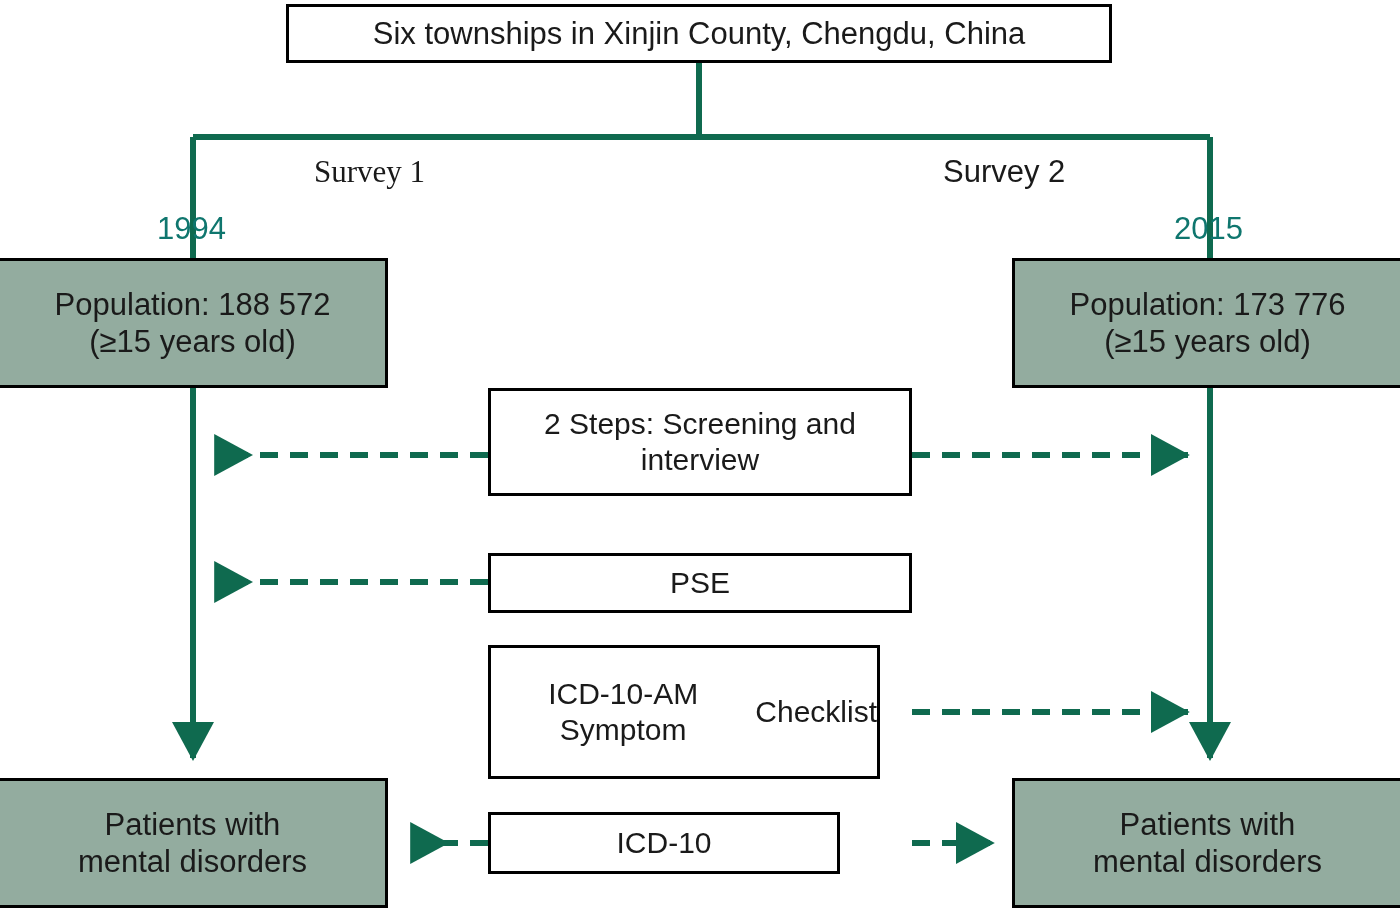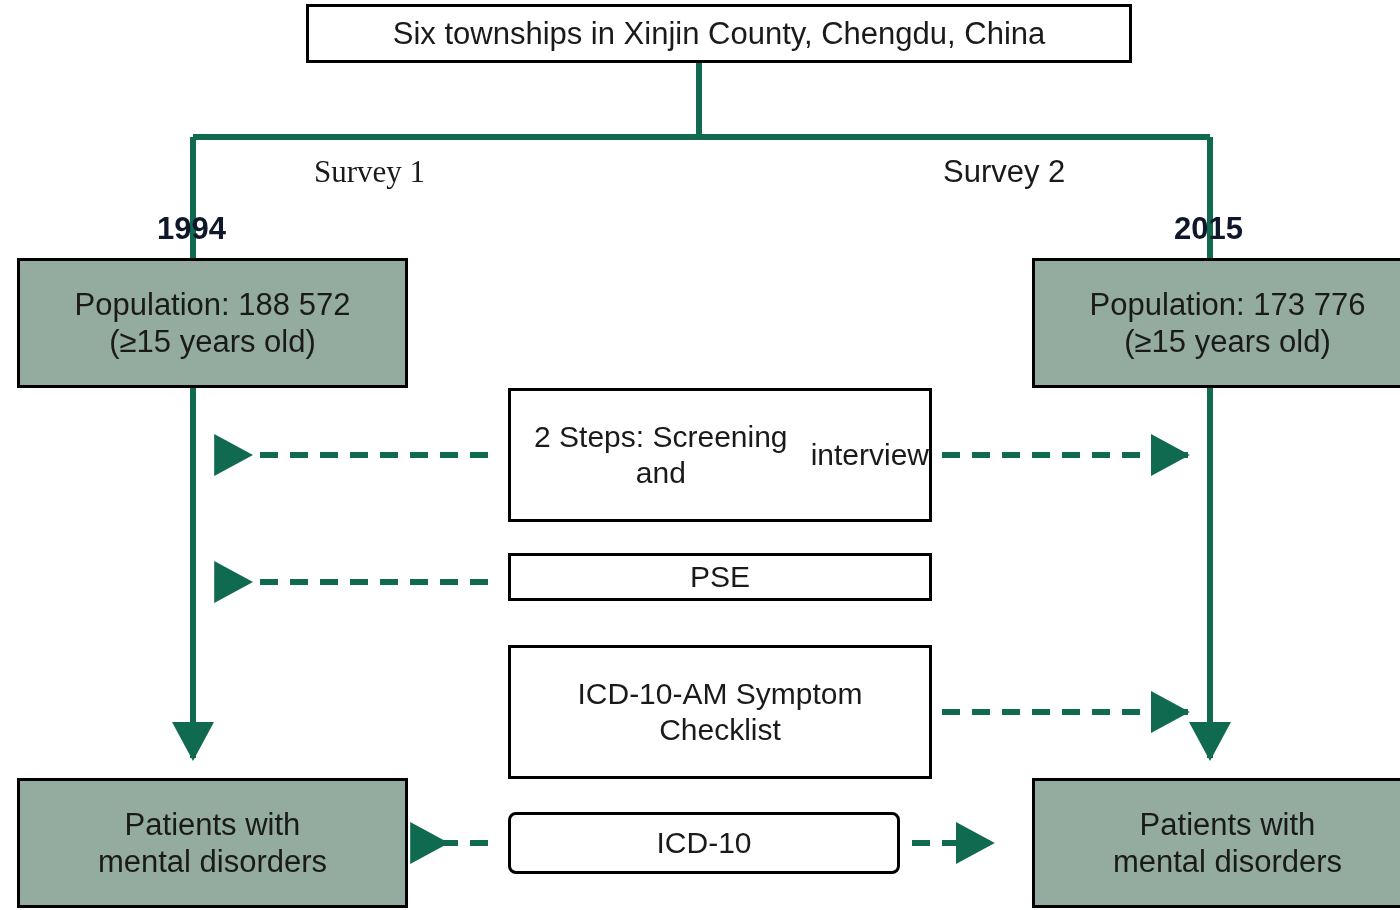--- a/index.html
+++ b/index.html
@@ -27,21 +27,20 @@
   }
   .node {
     position: absolute;
     box-sizing: border-box;
     display: flex;
     align-items: center;
     justify-content: center;
     text-align: center;
     color: #1a1a1a;
     line-height: 1.2;
-    margin-left: 20px;
   }
   .node-title {
     border: 3px solid #000000;
     background: #ffffff;
     font-size: 31px;
   }
   .node-pop {
     border: 3px solid #000000;
     background: #93ac9f;
     font-size: 31px;
@@ -57,23 +56,23 @@
     font-size: 30px;
   }
   .edge-label {
     position: absolute;
     color: #1a1a1a;
     font-size: 31px;
     white-space: nowrap;
   }
   .year-label {
     position: absolute;
-    color: #0f172a;
+    color: #0f766e;
     font-size: 31px;
-    font-weight: bold;
+    font-weight: normal;
     white-space: nowrap;
     text-align: center;
   }
   .txt { display: block; }
 </style>
 </head>
 <body>
 
 <div id="flowchart">
 
@@ -126,35 +125,35 @@
   <div class="node node-pop" style="left:-3px; top:258px; width:391px; height:130px; flex-direction:column;">
     <span class="txt">Population: 188 572</span>
     <span class="txt">(≥15 years old)</span>
   </div>
 
   <div class="node node-pop" style="left:1012px; top:258px; width:391px; height:130px; flex-direction:column;">
     <span class="txt">Population: 173 776</span>
     <span class="txt">(≥15 years old)</span>
   </div>
 
-  <div class="node node-method" style="left:488px; top:388px; width:424px; height:134px; ">
+  <div class="node node-method" style="left:488px; top:388px; width:424px; height:108px; flex-direction:column;">
     <span class="txt">2 Steps: Screening and</span>
     <span class="txt">interview</span>
   </div>
 
-  <div class="node node-method" style="left:488px; top:553px; width:424px; height:48px;">
+  <div class="node node-method" style="left:488px; top:553px; width:424px; height:60px;">
     <span class="txt">PSE</span>
   </div>
 
-  <div class="node node-method" style="left:488px; top:645px; width:424px; height:134px; flex-direction:column;">
+  <div class="node node-method" style="left:488px; top:645px; width:392px; height:134px; flex-direction:row;">
     <span class="txt">ICD-10-AM Symptom</span>
     <span class="txt">Checklist</span>
   </div>
 
-  <div class="node node-method" style="left:488px; top:812px; width:392px; height:62px;border-radius:8px;">
+  <div class="node node-method" style="left:488px; top:812px; width:352px; height:62px;">
     <span class="txt">ICD-10</span>
   </div>
 
   <div class="node node-outcome" style="left:-3px; top:778px; width:391px; height:130px; flex-direction:column;">
     <span class="txt">Patients with</span>
     <span class="txt">mental disorders</span>
   </div>
 
   <div class="node node-outcome" style="left:1012px; top:778px; width:391px; height:130px; flex-direction:column;">
     <span class="txt">Patients with</span>

